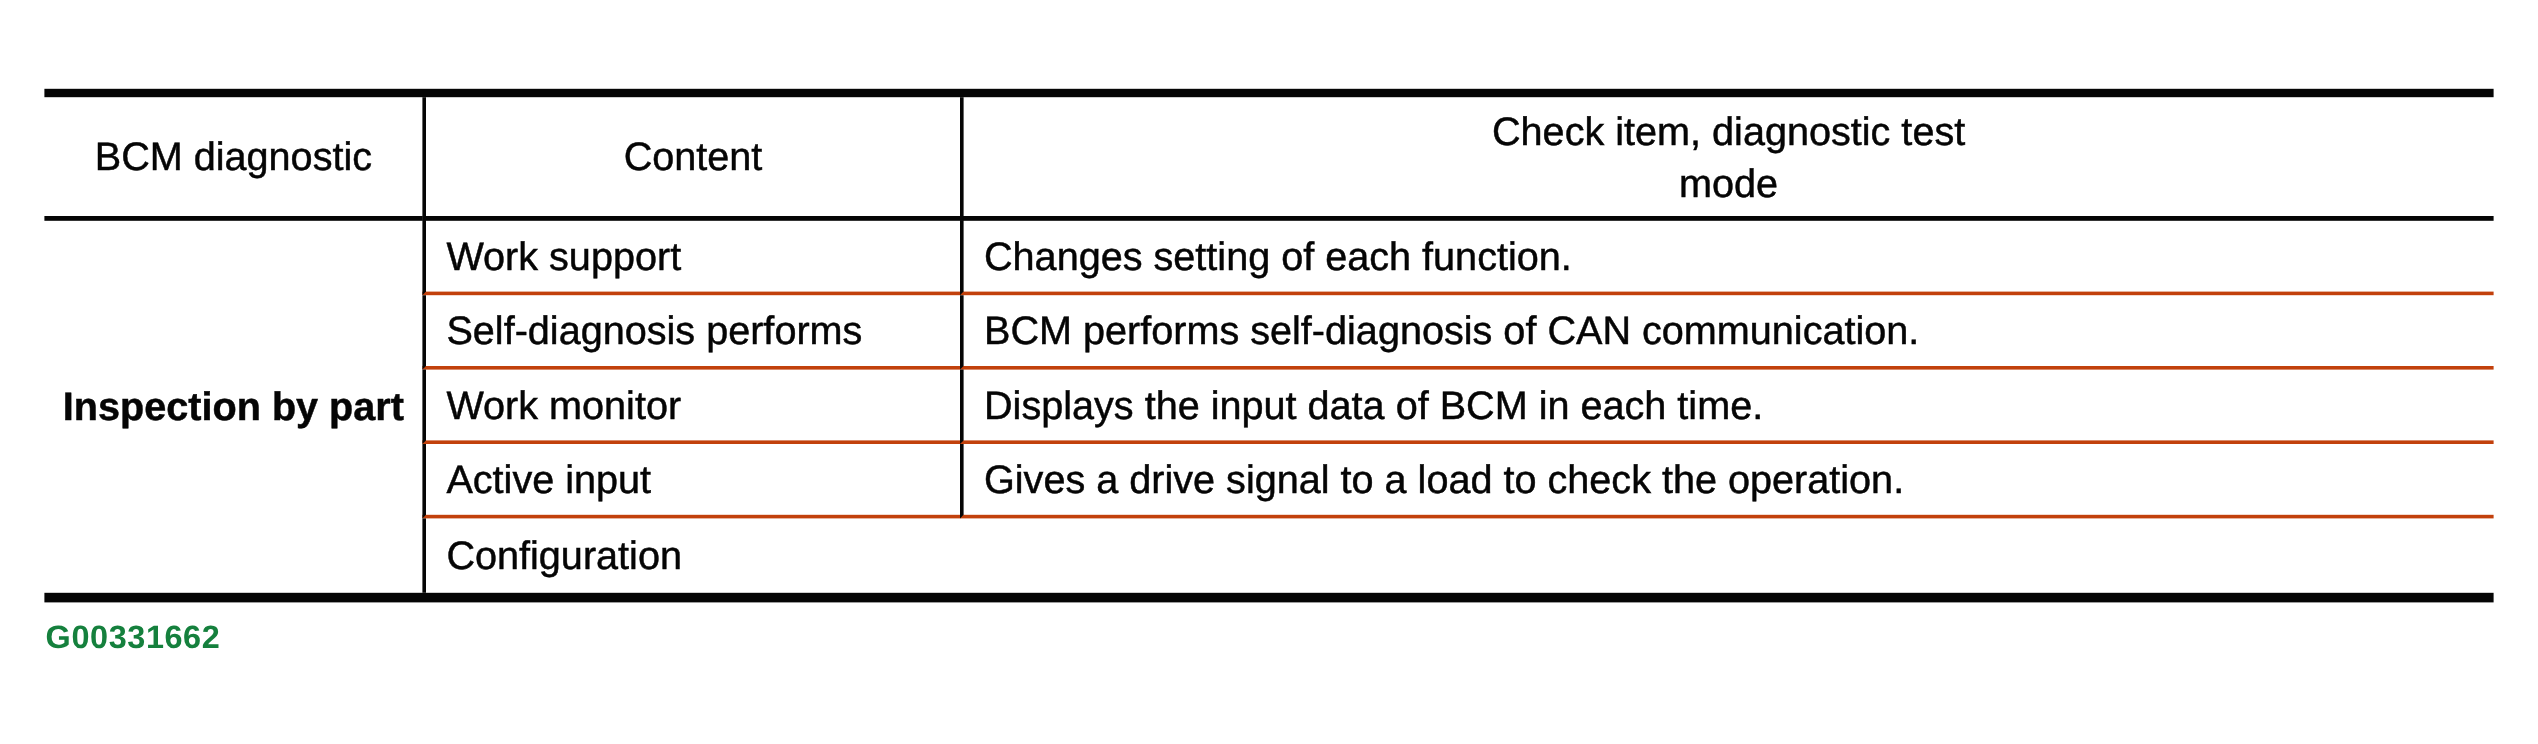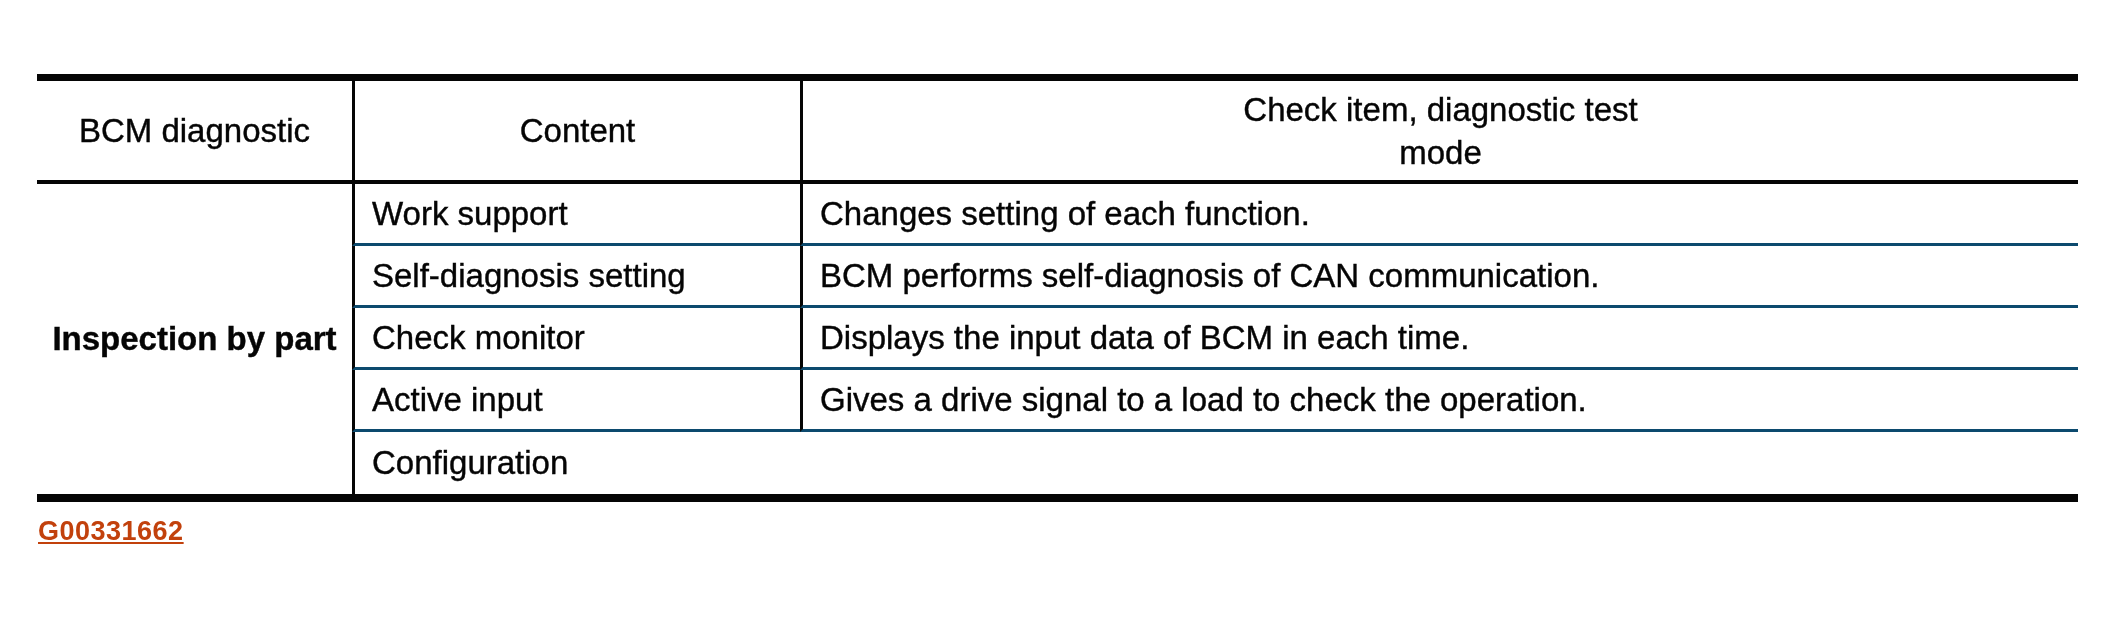--- a/index.html
+++ b/index.html
@@ -39,40 +39,39 @@
     white-space: nowrap;
   }
   .v-line { border-left: 3px solid #050505; }
   .hdr {
     border-bottom: 4px solid #050505;
     justify-content: center;
     text-align: center;
     line-height: 43px;
     flex-direction: column;
   }
-  .row-divider { border-bottom: 3px solid #0c4a6e; }
+  .row-divider { border-bottom: 3px solid #c2410c; }
   .group-cell {
     grid-column: 1;
     grid-row: 2 / 7;
     justify-content: center;
     text-align: center;
     font-weight: bold;
   }
   .body-cell { padding-left: 17px; }
   .hdr-line { display: block; }
   
   .figure-id {
     position: absolute;
     left: 38px;
     top: 516px;
     font-size: 27px;
     font-weight: 700;
     letter-spacing: 0.5px;
-    color: #c2410c;
-    text-decoration: underline;
+    color: #15803d;
   }
 </style>
 </head>
 <body>
 
 <div class="page">
 
   <div class="doc-table">
 
     <div class="cell hdr">
@@ -91,28 +90,28 @@
     </div>
 
     <div class="cell body-cell v-line row-divider">
       <span>Work support</span>
     </div>
     <div class="cell body-cell v-line row-divider">
       <span>Changes setting of each function.</span>
     </div>
 
     <div class="cell body-cell v-line row-divider">
-      <span>Self-diagnosis setting</span>
+      <span>Self-diagnosis performs</span>
     </div>
     <div class="cell body-cell v-line row-divider">
       <span>BCM performs self-diagnosis of CAN communication.</span>
     </div>
 
     <div class="cell body-cell v-line row-divider">
-      <span>Check monitor</span>
+      <span>Work monitor</span>
     </div>
     <div class="cell body-cell v-line row-divider">
       <span>Displays the input data of BCM in each time.</span>
     </div>
 
     <div class="cell body-cell v-line row-divider">
       <span>Active input</span>
     </div>
     <div class="cell body-cell v-line row-divider">
       <span>Gives a drive signal to a load to check the operation.</span>

